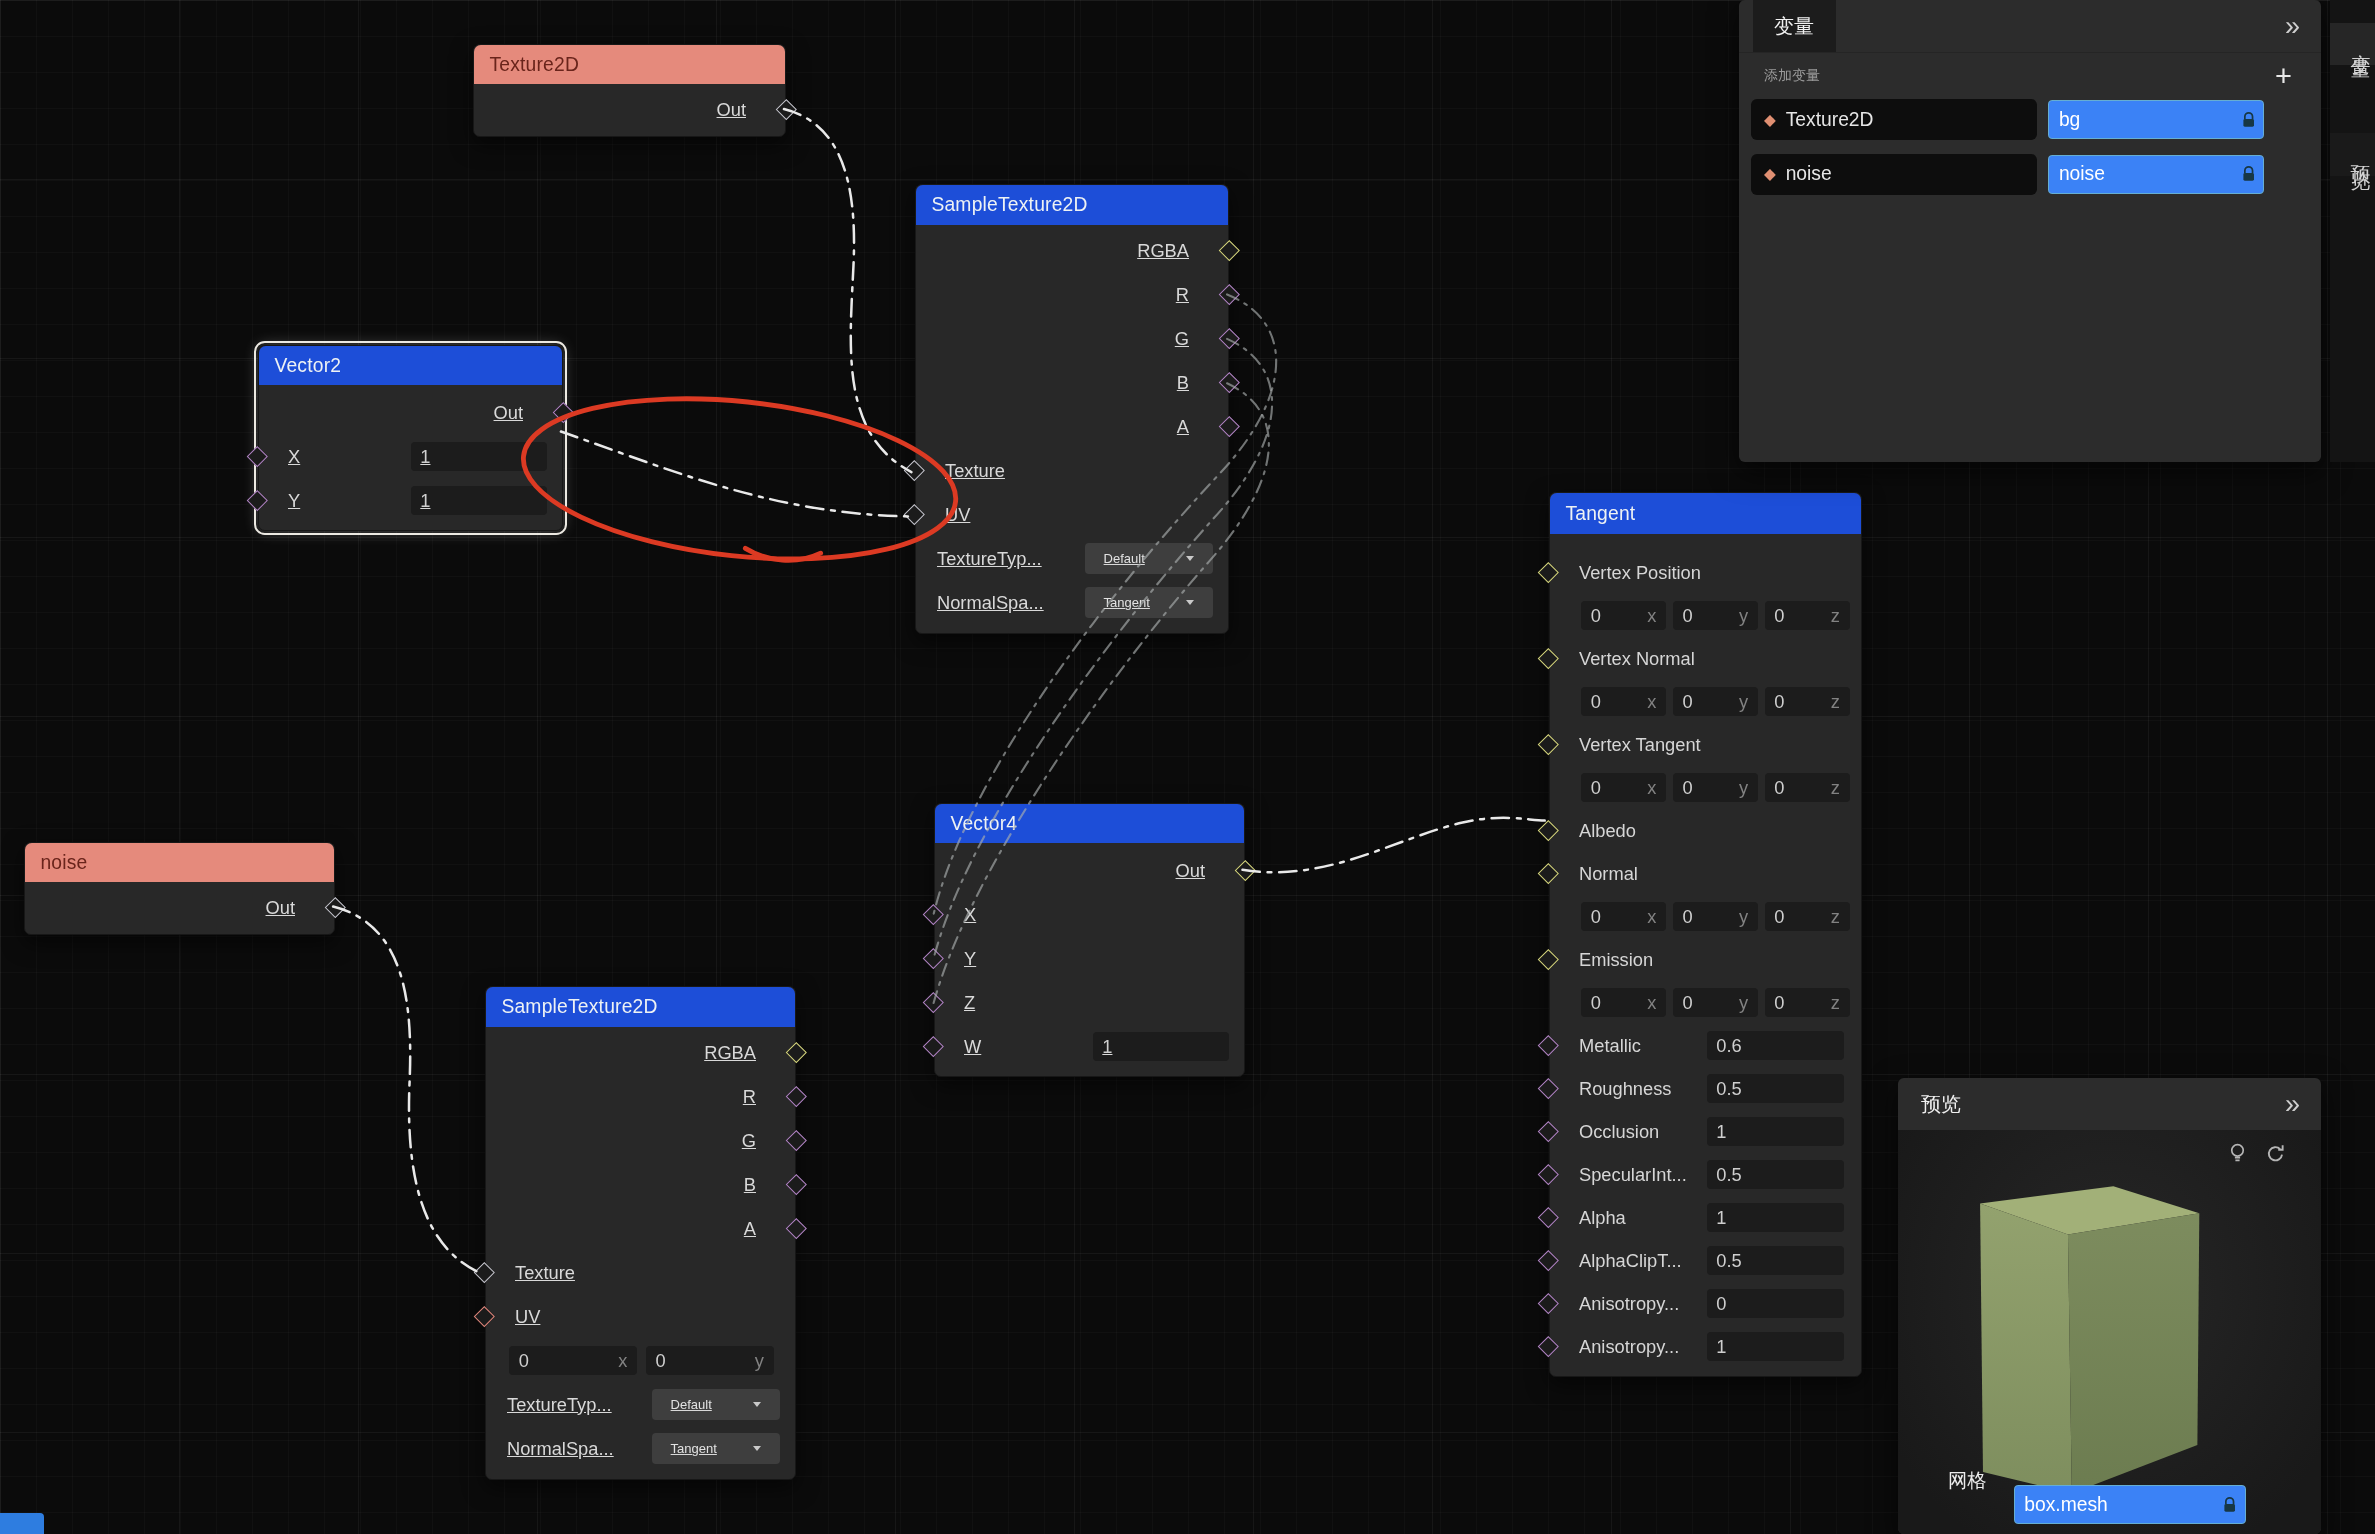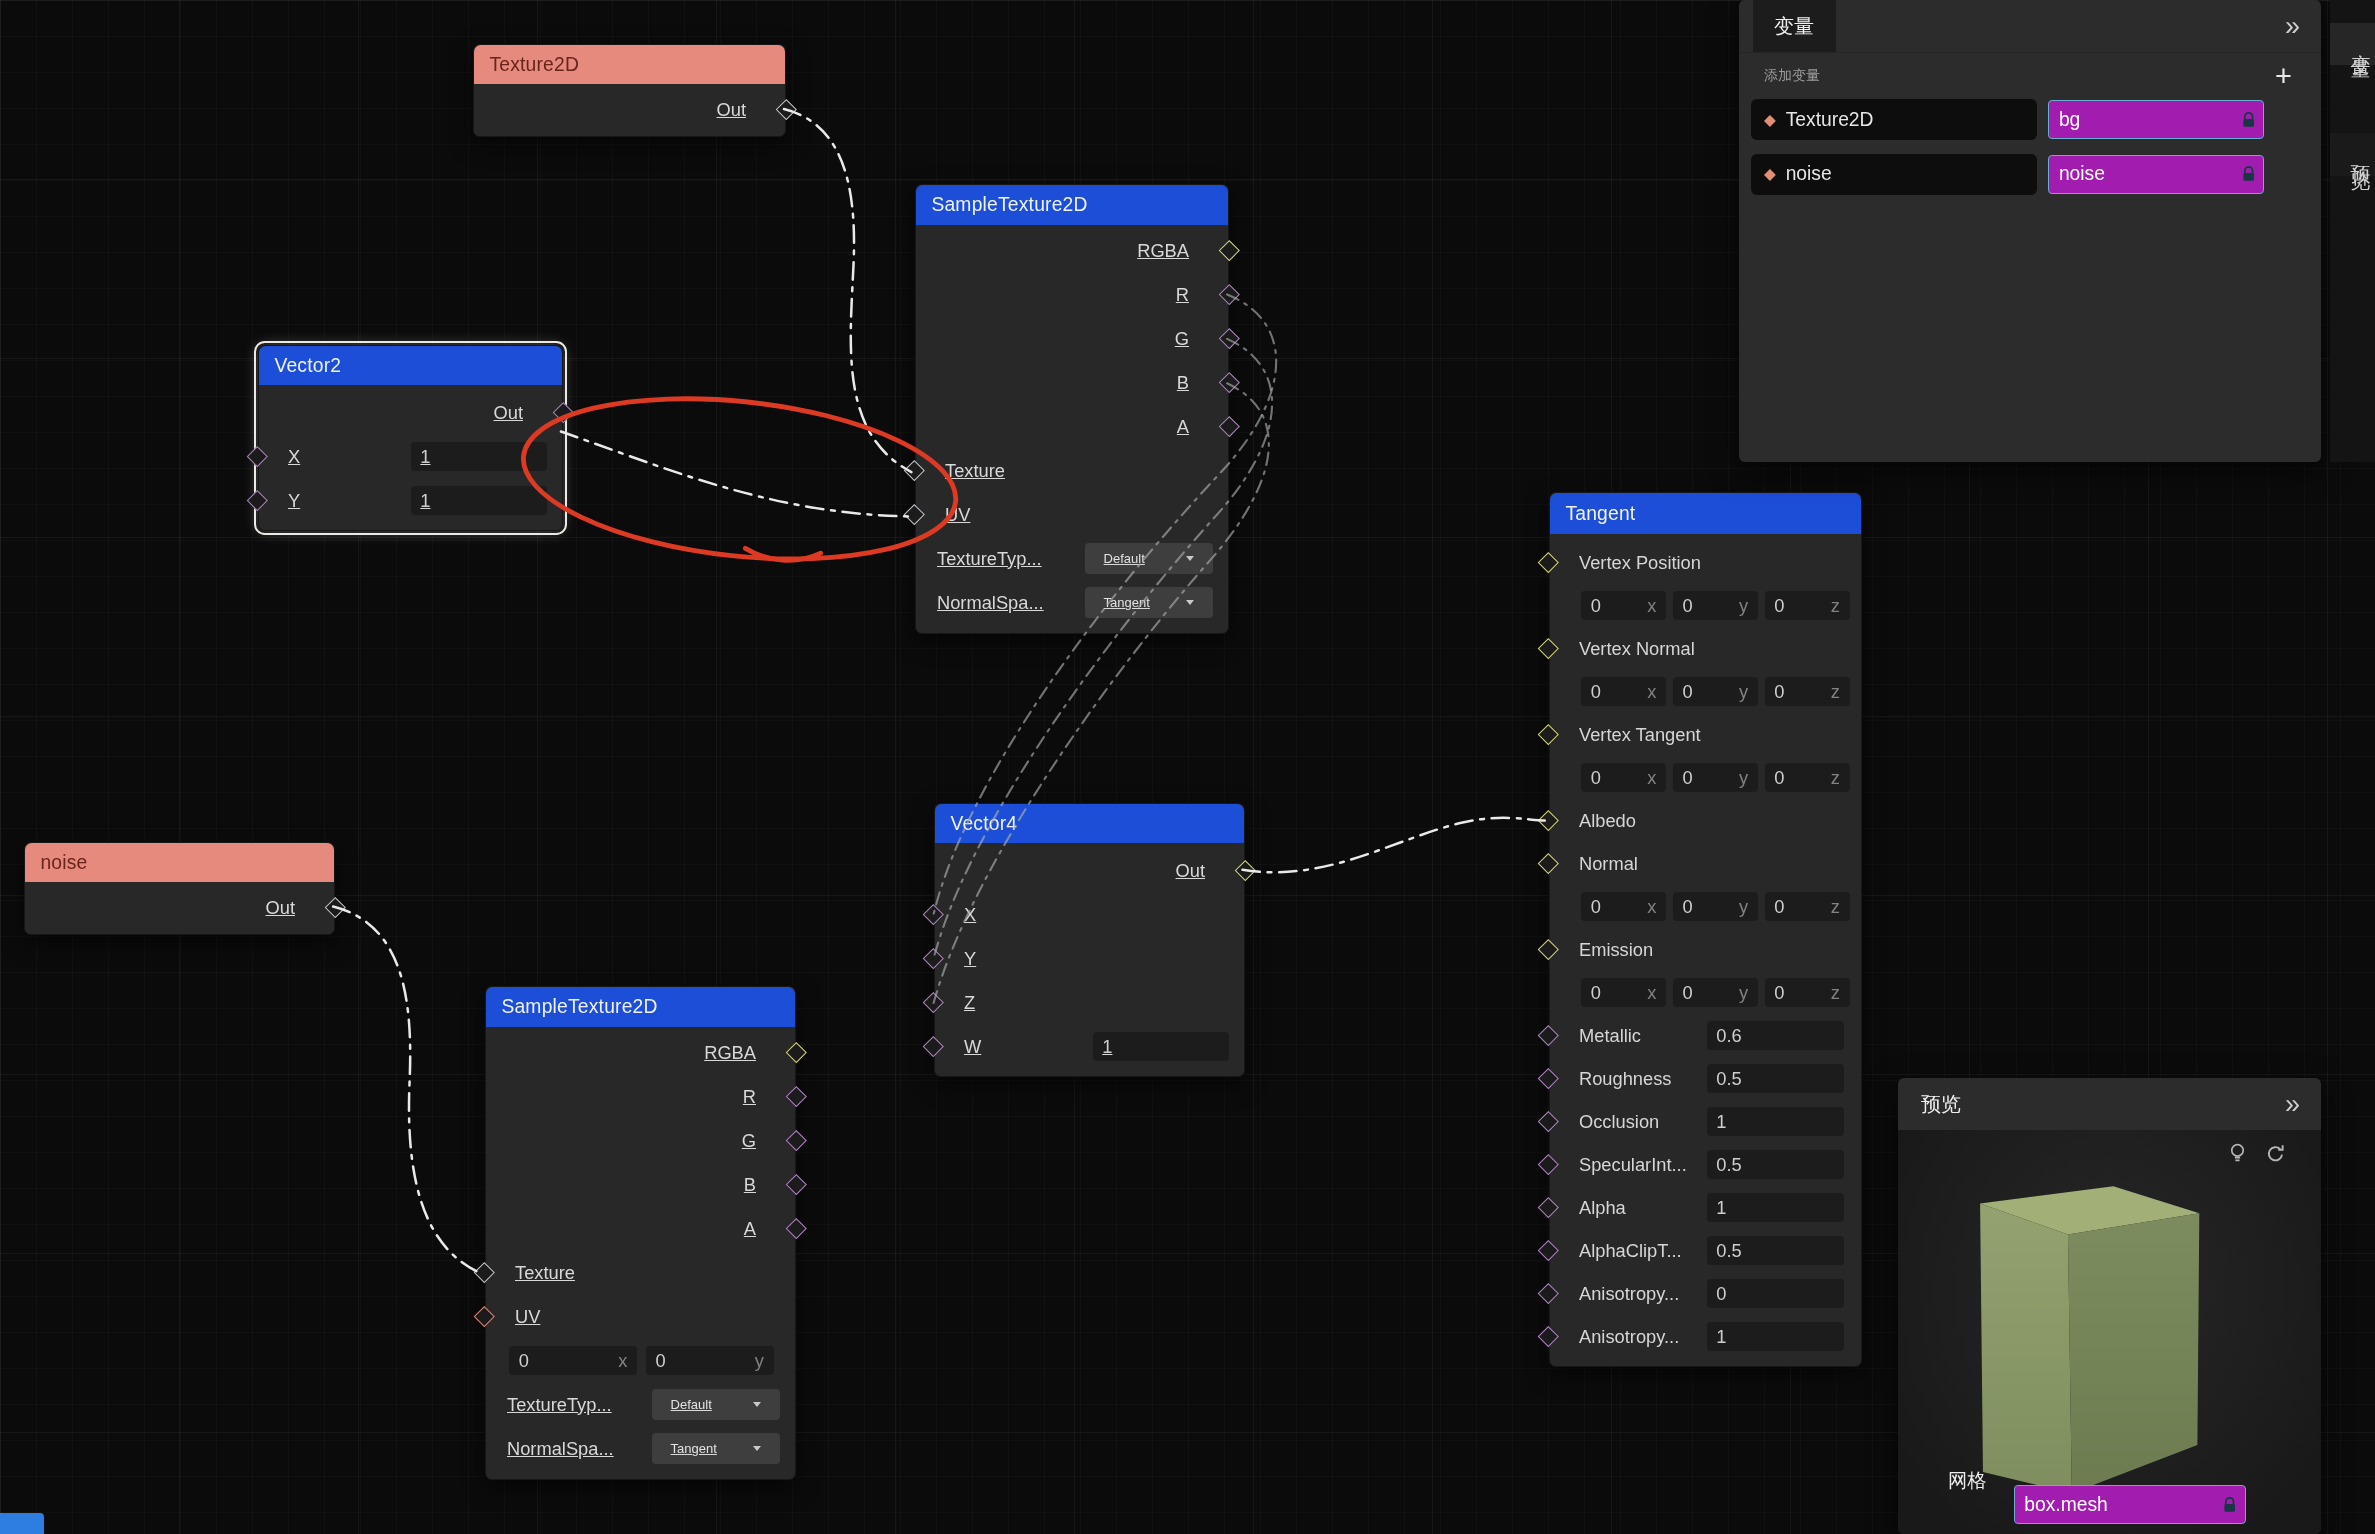--- a/index.html
+++ b/index.html
@@ -57,21 +57,21 @@
           justify-content:center;font-size:20px;color:#f2f2f2;}
   .collapse{margin-left:auto;margin-right:21px;font-size:27px;color:#cfcfcf;line-height:1;}
   .vp-addrow{display:flex;align-items:center;justify-content:space-between;height:46px;padding:0 29px 0 25px;}
   .addlabel{color:#9b9b9b;font-size:14px;}
   .addbtn{color:#e8e8e8;font-size:29px;line-height:1;}
   .var-row{display:flex;align-items:center;gap:11.6px;padding:0 11.6px;margin-bottom:13.5px;}
   .var-pill{flex:0 0 286px;box-sizing:border-box;height:41px;background:#0d0d0d;border-radius:5.8px;
             display:flex;align-items:center;gap:9.7px;padding:0 13.5px;font-size:19.3px;color:#e6e6e6;}
   .pill-diamond{color:#e08f72;font-size:15.4px;}
   .blue-wrap{position:relative;flex:0 0 216px;}
-  .blue-input{background:#a21caf;border:1.9px solid #66aed2;border-radius:3.9px;color:#fff;font-size:19.3px;
+  .blue-input{background:#3b82f6;border:1.9px solid #66aed2;border-radius:3.9px;color:#fff;font-size:19.3px;
               padding:0 33px 0 9.7px;height:39px;width:100%;box-sizing:border-box;font-family:inherit;outline:none;}
   .lock-ic{position:absolute;right:7.7px;top:50%;transform:translateY(-50%);}
   
   .pv-header{display:flex;align-items:center;height:52px;padding-left:23px;font-size:20px;color:#f0f0f0;}
   .pv-content{position:absolute;left:0;right:0;top:52px;bottom:0;border-radius:0 0 5.8px 5.8px;overflow:hidden;
               background:radial-gradient(ellipse at 50% 40%, #272727, #191919 85%);}
   .pv-icons{position:absolute;top:11.6px;right:35px;display:flex;gap:17.4px;align-items:center;}
   .mesh-row{position:absolute;left:0;right:0;bottom:9.7px;display:flex;align-items:center;gap:27px;padding:0 19.3px 0 44px;}
   .mesh-label{font-size:19.3px;color:#ececec;margin-left:6px;}
   .mesh-row .blue-wrap{flex:0 0 232px;margin-top:48px;}
@@ -261,21 +261,21 @@
       <div class="dropdown">
           <span>Tangent</span>
           <span class="chev"></span>
         </div>
     </div>
   </div>
 </div>
 
 <div class="node" style="left:1549px;top:492px;width:311px;">
   <div class="node-header hdr-teal" style="height:41px;">Tangent</div>
-  <div class="node-body" style="padding-top:7px;">
+  <div class="node-body" style="padding-top:17px;">
     <div class="srow">
         <span class="port left p-yellow"></span>
         <span>Vertex Position</span>
       </div>
     <div class="sxyz">
       <div class="field">
           <span>0</span>
           <span class="axis">x</span>
         </div>
       <div class="field">

